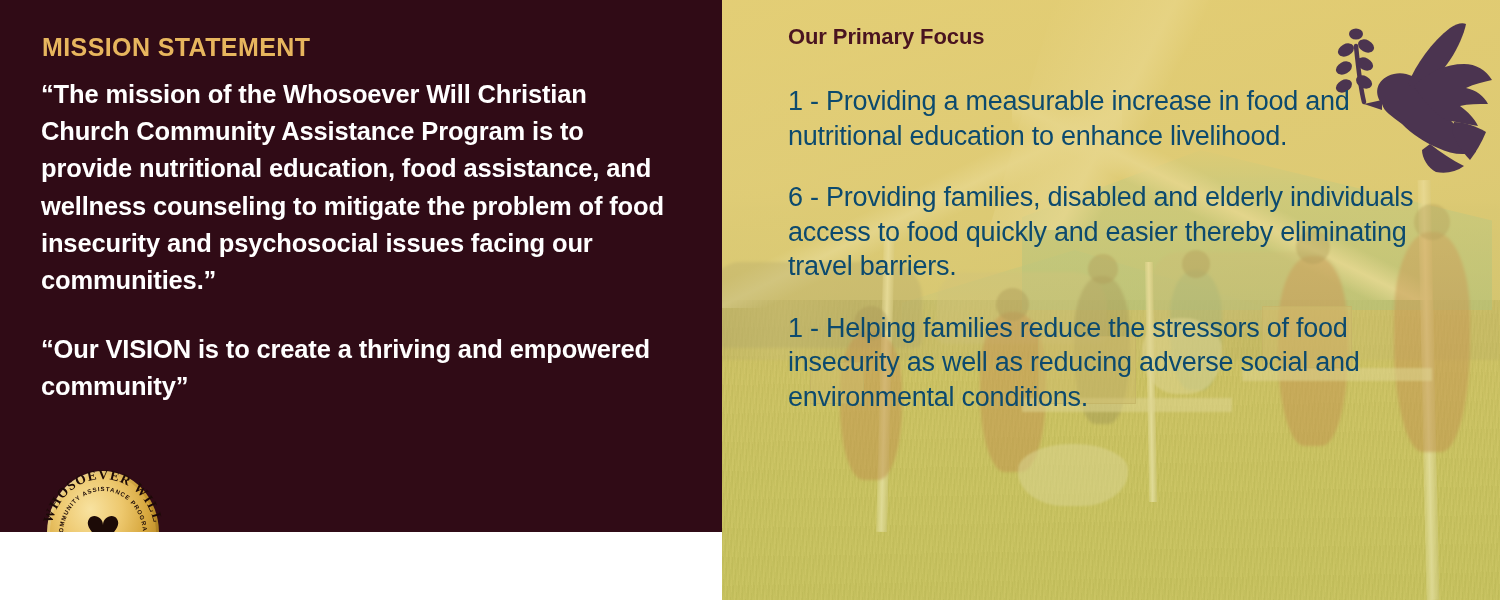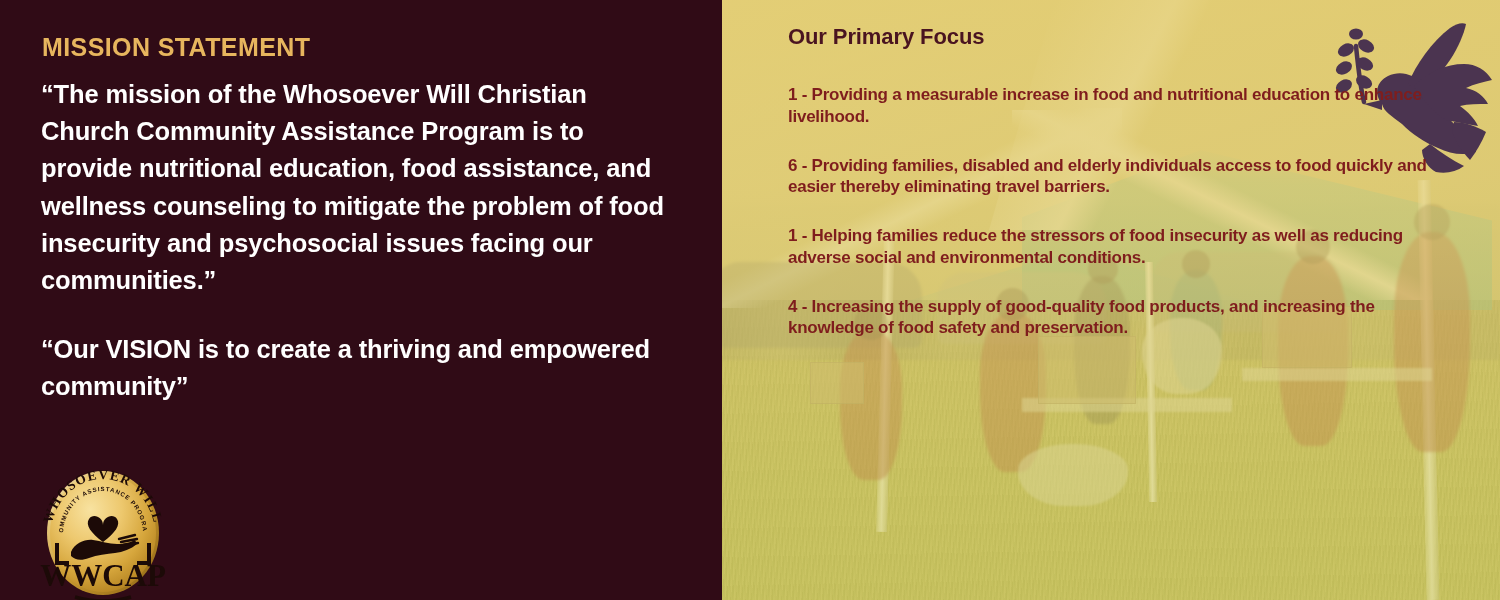--- a/index.html
+++ b/index.html
@@ -17,21 +17,21 @@
     width: 1500px;
     height: 600px;
     overflow: hidden;
     display: flex;
   }
 
   
   #left-panel {
     position: relative;
     width: 722px;
-    height: 600px;
+    height: 532px;
     background: #300B16;
     flex: 0 0 722px;
     overflow: hidden;
   }
 
   #mission-heading {
     position: absolute;
     left: 42px;
     top: 34px;
     font-size: 25px;
@@ -251,23 +251,23 @@
     color: #4A1420;
     letter-spacing: -0.1px;
   }
   #focus-list {
     position: absolute;
     left: 66px;
     top: 84px;
     width: 660px;
   }
   .focus-item {
-    font-size: 17px;
-    font-weight: bold;
-    color: #7f1d1d;
+    font-size: 27px;
+    font-weight: normal;
+    color: #0c4a6e;
     line-height: 1.28;
     letter-spacing: -0.25px;
     margin-bottom: 27px;
   }
   .focus-item:last-child { margin-bottom: 0; }
 
   
   #dove-emblem {
     position: absolute;
     right: 6px;
@@ -447,16 +447,15 @@
         </g>
       </svg>
     </div>
 
     <div id="focus-heading">Our Primary Focus</div>
 
     <div id="focus-list">
       <div class="focus-item">1 - Providing a measurable increase in food and nutritional education to enhance livelihood.</div>
       <div class="focus-item">6 - Providing families, disabled and elderly individuals access to food quickly and easier thereby eliminating travel barriers.</div>
       <div class="focus-item">1 - Helping families reduce the stressors of food insecurity as well as reducing adverse social and environmental conditions.</div>
-      <div class="focus-item">4 - Increasing the supply of good-quality food products, and increasing the knowledge of food safety and preservation.</div>
     </div>
   </div>
 </div>
 
 </body></html>

